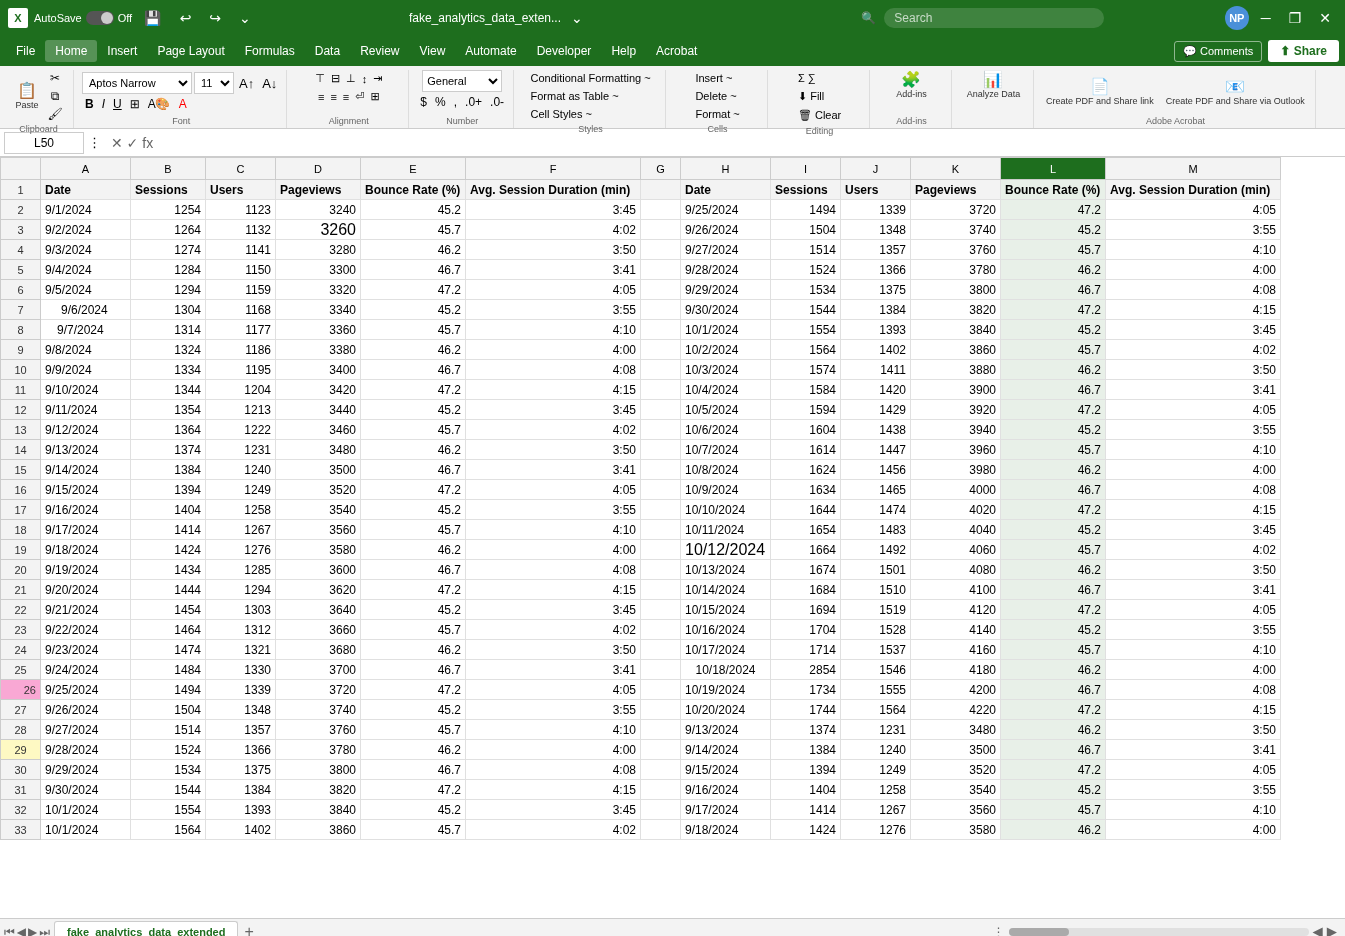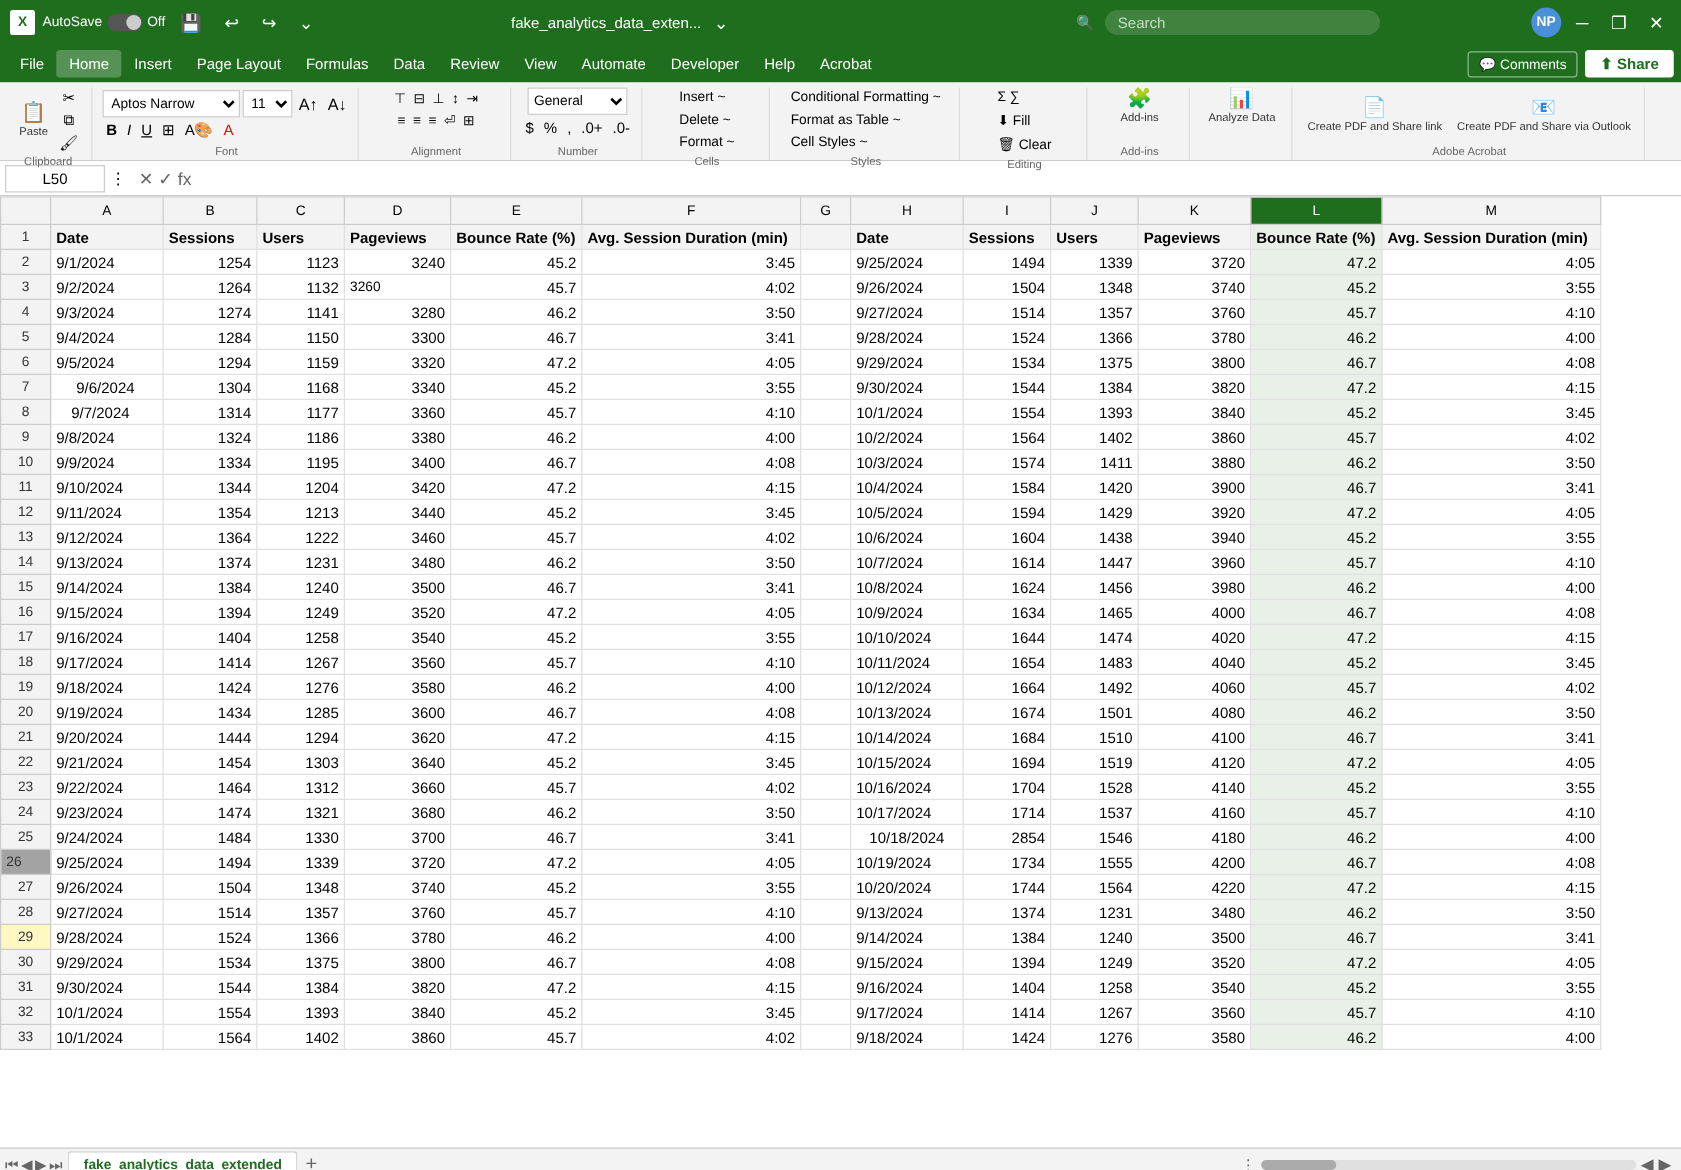--- a/index.html
+++ b/index.html
@@ -223,36 +223,36 @@
           <button class="small-btn">$</button>
           <button class="small-btn">%</button>
           <button class="small-btn">,</button>
           <button class="small-btn">.0+</button>
           <button class="small-btn">.0-</button>
         </div>
       </div>
       <div class="ribbon-group-label">Number</div>
     </div>
 
+    <div class="ribbon-group" style="min-width:150px">
+      <div class="ribbon-group-inner" style="flex-direction:column;gap:2px;align-items:flex-start">
+        <button class="r2-btn" style="font-size:11px">Conditional Formatting ~</button>
+        <button class="r2-btn" style="font-size:11px">Format as Table ~</button>
+        <button class="r2-btn" style="font-size:11px">Cell Styles ~</button>
+      </div>
+      <div class="ribbon-group-label">Styles</div>
+    </div>
+
     <div class="ribbon-group" style="min-width:100px">
       <div class="ribbon-group-inner" style="flex-direction:column;gap:2px;align-items:flex-start">
         <button class="r2-btn" style="font-size:11px">Insert ~</button>
         <button class="r2-btn" style="font-size:11px">Delete ~</button>
         <button class="r2-btn" style="font-size:11px">Format ~</button>
       </div>
       <div class="ribbon-group-label">Cells</div>
-    </div>
-
-    <div class="ribbon-group" style="min-width:150px">
-      <div class="ribbon-group-inner" style="flex-direction:column;gap:2px;align-items:flex-start">
-        <button class="r2-btn" style="font-size:11px">Conditional Formatting ~</button>
-        <button class="r2-btn" style="font-size:11px">Format as Table ~</button>
-        <button class="r2-btn" style="font-size:11px">Cell Styles ~</button>
-      </div>
-      <div class="ribbon-group-label">Styles</div>
     </div>
 
     <div class="ribbon-group" style="min-width:100px">
       <div class="ribbon-group-inner" style="flex-direction:column;gap:2px;align-items:flex-start;font-size:11px">
         <button class="r2-btn">Σ ∑</button>
         <button class="r2-btn">⬇ Fill</button>
         <button class="r2-btn">🗑 Clear</button>
       </div>
       <div class="ribbon-group-label">Editing</div>
     </div>
@@ -367,21 +367,21 @@
             <td style="border: 1px solid rgb(224, 224, 224); font-size: 12px; padding: 0px 4px; height: 20px; white-space: nowrap; text-align: right;">1339</td>
             <td style="border: 1px solid rgb(224, 224, 224); font-size: 12px; padding: 0px 4px; height: 20px; white-space: nowrap; text-align: right;">3720</td>
             <td style="border: 1px solid rgb(224, 224, 224); font-size: 12px; padding: 0px 4px; height: 20px; white-space: nowrap; text-align: right; background: rgb(232, 240, 232);">47.2</td>
             <td style="border: 1px solid rgb(224, 224, 224); font-size: 12px; padding: 0px 4px; height: 20px; white-space: nowrap; text-align: right;">4:05</td>
           </tr>
           <tr>
             <td style="background: rgb(243, 243, 243); border: 1px solid rgb(204, 204, 204); text-align: center; font-size: 11px; color: rgb(51, 51, 51); height: 20px; padding: 0px 4px;">3</td>
             <td style="border: 1px solid rgb(224, 224, 224); font-size: 12px; padding: 0px 4px; height: 20px; white-space: nowrap; text-align: left;">9/2/2024</td>
             <td style="border: 1px solid rgb(224, 224, 224); font-size: 12px; padding: 0px 4px; height: 20px; white-space: nowrap; text-align: right;">1264</td>
             <td style="border: 1px solid rgb(224, 224, 224); font-size: 12px; padding: 0px 4px; height: 20px; white-space: nowrap; text-align: right;">1132</td>
-            <td style="border: 1px solid rgb(224, 224, 224); font-size: 11px; padding: 0px 4px; height: 20px; white-space: nowrap; text-align: left; margin-top: 48px;">3260</td>
+            <td style="border: 1px solid rgb(224, 224, 224); font-size: 16px; padding: 0px 4px; height: 20px; white-space: nowrap; text-align: right; margin-top: 48px;">3260</td>
             <td style="border: 1px solid rgb(224, 224, 224); font-size: 12px; padding: 0px 4px; height: 20px; white-space: nowrap; text-align: right;">45.7</td>
             <td style="border: 1px solid rgb(224, 224, 224); font-size: 12px; padding: 0px 4px; height: 20px; white-space: nowrap; text-align: right;">4:02</td>
             <td style="border: 1px solid rgb(224, 224, 224); font-size: 12px; padding: 0px 4px; height: 20px; white-space: nowrap; text-align: left;"></td>
             <td style="border: 1px solid rgb(224, 224, 224); font-size: 12px; padding: 0px 4px; height: 20px; white-space: nowrap; text-align: left;">9/26/2024</td>
             <td style="border: 1px solid rgb(224, 224, 224); font-size: 12px; padding: 0px 4px; height: 20px; white-space: nowrap; text-align: right;">1504</td>
             <td style="border: 1px solid rgb(224, 224, 224); font-size: 12px; padding: 0px 4px; height: 20px; white-space: nowrap; text-align: right;">1348</td>
             <td style="border: 1px solid rgb(224, 224, 224); font-size: 12px; padding: 0px 4px; height: 20px; white-space: nowrap; text-align: right;">3740</td>
             <td style="border: 1px solid rgb(224, 224, 224); font-size: 12px; padding: 0px 4px; height: 20px; white-space: nowrap; text-align: right; background: rgb(232, 240, 232);">45.2</td>
             <td style="border: 1px solid rgb(224, 224, 224); font-size: 12px; padding: 0px 4px; height: 20px; white-space: nowrap; text-align: right;">3:55</td>
           </tr>
@@ -627,21 +627,21 @@
           </tr>
           <tr>
             <td style="background: rgb(243, 243, 243); border: 1px solid rgb(204, 204, 204); text-align: center; font-size: 11px; color: rgb(51, 51, 51); height: 20px; padding: 0px 4px;">19</td>
             <td style="border: 1px solid rgb(224, 224, 224); font-size: 12px; padding: 0px 4px; height: 20px; white-space: nowrap; text-align: left;">9/18/2024</td>
             <td style="border: 1px solid rgb(224, 224, 224); font-size: 12px; padding: 0px 4px; height: 20px; white-space: nowrap; text-align: right;">1424</td>
             <td style="border: 1px solid rgb(224, 224, 224); font-size: 12px; padding: 0px 4px; height: 20px; white-space: nowrap; text-align: right;">1276</td>
             <td style="border: 1px solid rgb(224, 224, 224); font-size: 12px; padding: 0px 4px; height: 20px; white-space: nowrap; text-align: right;">3580</td>
             <td style="border: 1px solid rgb(224, 224, 224); font-size: 12px; padding: 0px 4px; height: 20px; white-space: nowrap; text-align: right;">46.2</td>
             <td style="border: 1px solid rgb(224, 224, 224); font-size: 12px; padding: 0px 4px; height: 20px; white-space: nowrap; text-align: right;">4:00</td>
             <td style="border: 1px solid rgb(224, 224, 224); font-size: 12px; padding: 0px 4px; height: 20px; white-space: nowrap; text-align: left;"></td>
-            <td style="border: 1px solid rgb(224, 224, 224); font-size: 12px; padding: 0px 4px; height: 20px; white-space: nowrap; text-align: left;">10/12/2024</td>
+            <td style="border: 1px solid rgb(224, 224, 224); font-size: 16px; padding: 0px 4px; height: 20px; white-space: nowrap; text-align: left;">10/12/2024</td>
             <td style="border: 1px solid rgb(224, 224, 224); font-size: 12px; padding: 0px 4px; height: 20px; white-space: nowrap; text-align: right;">1664</td>
             <td style="border: 1px solid rgb(224, 224, 224); font-size: 12px; padding: 0px 4px; height: 20px; white-space: nowrap; text-align: right;">1492</td>
             <td style="border: 1px solid rgb(224, 224, 224); font-size: 12px; padding: 0px 4px; height: 20px; white-space: nowrap; text-align: right;">4060</td>
             <td style="border: 1px solid rgb(224, 224, 224); font-size: 12px; padding: 0px 4px; height: 20px; white-space: nowrap; text-align: right; background: rgb(232, 240, 232);">45.7</td>
             <td style="border: 1px solid rgb(224, 224, 224); font-size: 12px; padding: 0px 4px; height: 20px; white-space: nowrap; text-align: right;">4:02</td>
           </tr>
           <tr>
             <td style="background: rgb(243, 243, 243); border: 1px solid rgb(204, 204, 204); text-align: center; font-size: 11px; color: rgb(51, 51, 51); height: 20px; padding: 0px 4px;">20</td>
             <td style="border: 1px solid rgb(224, 224, 224); font-size: 12px; padding: 0px 4px; height: 20px; white-space: nowrap; text-align: left;">9/19/2024</td>
             <td style="border: 1px solid rgb(224, 224, 224); font-size: 12px; padding: 0px 4px; height: 20px; white-space: nowrap; text-align: right;">1434</td>
@@ -731,21 +731,21 @@
             <td style="border: 1px solid rgb(224, 224, 224); font-size: 12px; padding: 0px 4px; height: 20px; white-space: nowrap; text-align: right;">3:41</td>
             <td style="border: 1px solid rgb(224, 224, 224); font-size: 12px; padding: 0px 4px; height: 20px; white-space: nowrap; text-align: left;"></td>
             <td style="border: 1px solid rgb(224, 224, 224); font-size: 12px; padding: 0px 4px; height: 20px; white-space: nowrap; text-align: center;">10/18/2024</td>
             <td style="border: 1px solid rgb(224, 224, 224); font-size: 12px; padding: 0px 4px; height: 20px; white-space: nowrap; text-align: right;">2854</td>
             <td style="border: 1px solid rgb(224, 224, 224); font-size: 12px; padding: 0px 4px; height: 20px; white-space: nowrap; text-align: right;">1546</td>
             <td style="border: 1px solid rgb(224, 224, 224); font-size: 12px; padding: 0px 4px; height: 20px; white-space: nowrap; text-align: right;">4180</td>
             <td style="border: 1px solid rgb(224, 224, 224); font-size: 12px; padding: 0px 4px; height: 20px; white-space: nowrap; text-align: right; background: rgb(232, 240, 232);">46.2</td>
             <td style="border: 1px solid rgb(224, 224, 224); font-size: 12px; padding: 0px 4px; height: 20px; white-space: nowrap; text-align: right;">4:00</td>
           </tr>
           <tr>
-            <td style="background: #a3a3a3; border: 1px solid rgb(204, 204, 204); text-align: left; font-size: 11px; color: rgb(51, 51, 51); height: 20px; padding: 0px 4px;">26</td>
+            <td style="background: #f9a8d4; border: 1px solid rgb(204, 204, 204); text-align: right; font-size: 11px; color: rgb(51, 51, 51); height: 20px; padding: 0px 4px;">26</td>
             <td style="border: 1px solid rgb(224, 224, 224); font-size: 12px; padding: 0px 4px; height: 20px; white-space: nowrap; text-align: left;">9/25/2024</td>
             <td style="border: 1px solid rgb(224, 224, 224); font-size: 12px; padding: 0px 4px; height: 20px; white-space: nowrap; text-align: right;">1494</td>
             <td style="border: 1px solid rgb(224, 224, 224); font-size: 12px; padding: 0px 4px; height: 20px; white-space: nowrap; text-align: right;">1339</td>
             <td style="border: 1px solid rgb(224, 224, 224); font-size: 12px; padding: 0px 4px; height: 20px; white-space: nowrap; text-align: right;">3720</td>
             <td style="border: 1px solid rgb(224, 224, 224); font-size: 12px; padding: 0px 4px; height: 20px; white-space: nowrap; text-align: right;">47.2</td>
             <td style="border: 1px solid rgb(224, 224, 224); font-size: 12px; padding: 0px 4px; height: 20px; white-space: nowrap; text-align: right;">4:05</td>
             <td style="border: 1px solid rgb(224, 224, 224); font-size: 12px; padding: 0px 4px; height: 20px; white-space: nowrap; text-align: left;"></td>
             <td style="border: 1px solid rgb(224, 224, 224); font-size: 12px; padding: 0px 4px; height: 20px; white-space: nowrap; text-align: left;">10/19/2024</td>
             <td style="border: 1px solid rgb(224, 224, 224); font-size: 12px; padding: 0px 4px; height: 20px; white-space: nowrap; text-align: right;">1734</td>
             <td style="border: 1px solid rgb(224, 224, 224); font-size: 12px; padding: 0px 4px; height: 20px; white-space: nowrap; text-align: right;">1555</td>

